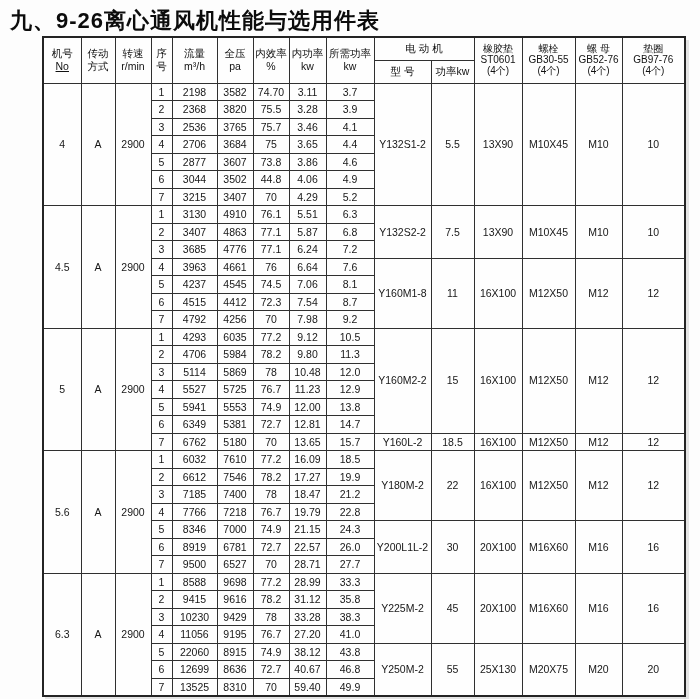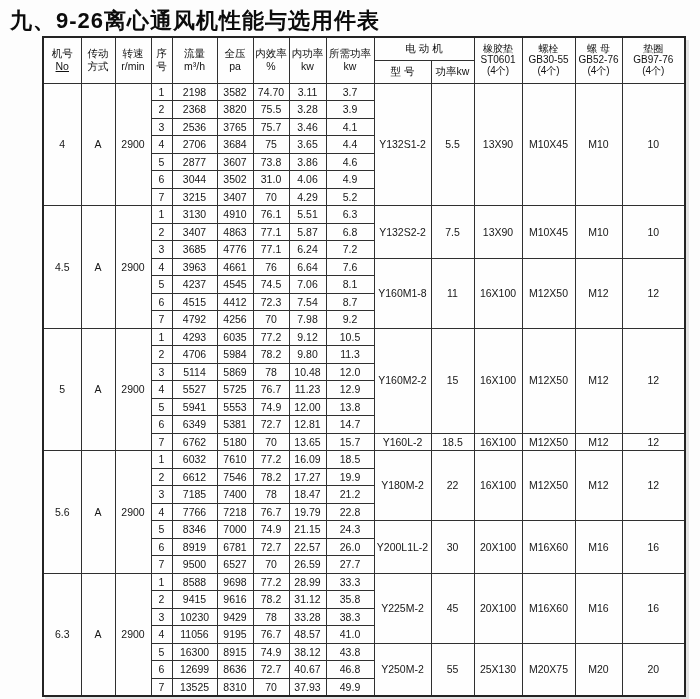--- a/index.html
+++ b/index.html
@@ -145,21 +145,21 @@
         <td>2877</td>
         <td>3607</td>
         <td>73.8</td>
         <td>3.86</td>
         <td>4.6</td>
       </tr>
       <tr>
         <td>6</td>
         <td>3044</td>
         <td>3502</td>
-        <td>31.0</td>
+        <td>44.8</td>
         <td>4.06</td>
         <td>4.9</td>
       </tr>
       <tr>
         <td>7</td>
         <td>3215</td>
         <td>3407</td>
         <td>70</td>
         <td>4.29</td>
         <td>5.2</td>
@@ -367,21 +367,21 @@
         <td>6781</td>
         <td>72.7</td>
         <td>22.57</td>
         <td>26.0</td>
       </tr>
       <tr>
         <td>7</td>
         <td>9500</td>
         <td>6527</td>
         <td>70</td>
-        <td>26.59</td>
+        <td>28.71</td>
         <td>27.7</td>
       </tr>
       <tr class="group-first">
         <td rowspan="7">6.3</td>
         <td rowspan="7">A</td>
         <td rowspan="7">2900</td>
         <td>1</td>
         <td>8588</td>
         <td>9698</td>
         <td>77.2</td>
@@ -408,26 +408,26 @@
         <td>9429</td>
         <td>78</td>
         <td>33.28</td>
         <td>38.3</td>
       </tr>
       <tr>
         <td>4</td>
         <td>11056</td>
         <td>9195</td>
         <td>76.7</td>
-        <td>48.57</td>
+        <td>27.20</td>
         <td>41.0</td>
       </tr>
       <tr>
         <td>5</td>
-        <td>16300</td>
+        <td>22060</td>
         <td>8915</td>
         <td>74.9</td>
         <td>38.12</td>
         <td>43.8</td>
         <td rowspan="3">Y250M-2</td>
         <td rowspan="3">55</td>
         <td rowspan="3">25X130</td>
         <td rowspan="3">M20X75</td>
         <td rowspan="3">M20</td>
         <td rowspan="3">20</td>
@@ -438,17 +438,17 @@
         <td>8636</td>
         <td>72.7</td>
         <td>40.67</td>
         <td>46.8</td>
       </tr>
       <tr>
         <td>7</td>
         <td>13525</td>
         <td>8310</td>
         <td>70</td>
-        <td>37.93</td>
+        <td>59.40</td>
         <td>49.9</td>
       </tr>
     </tbody>
 </table>
 
 </body></html>

